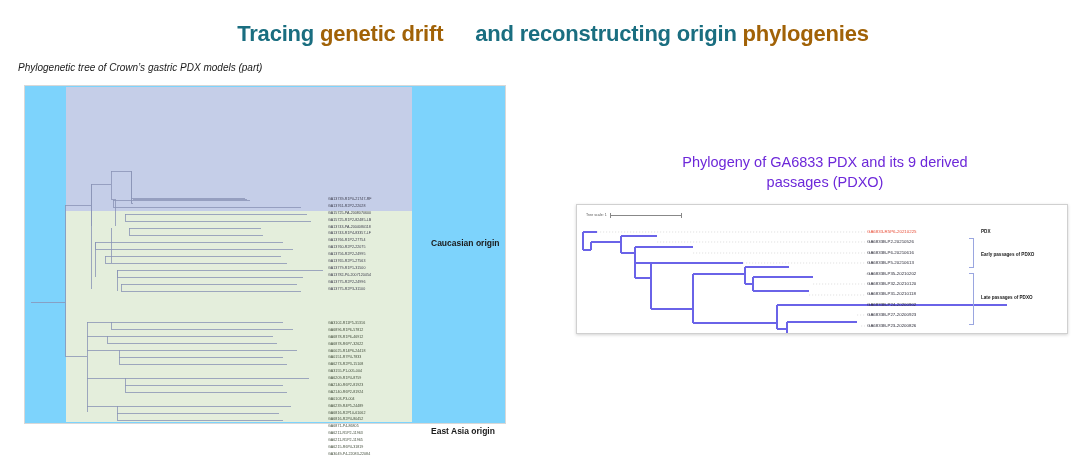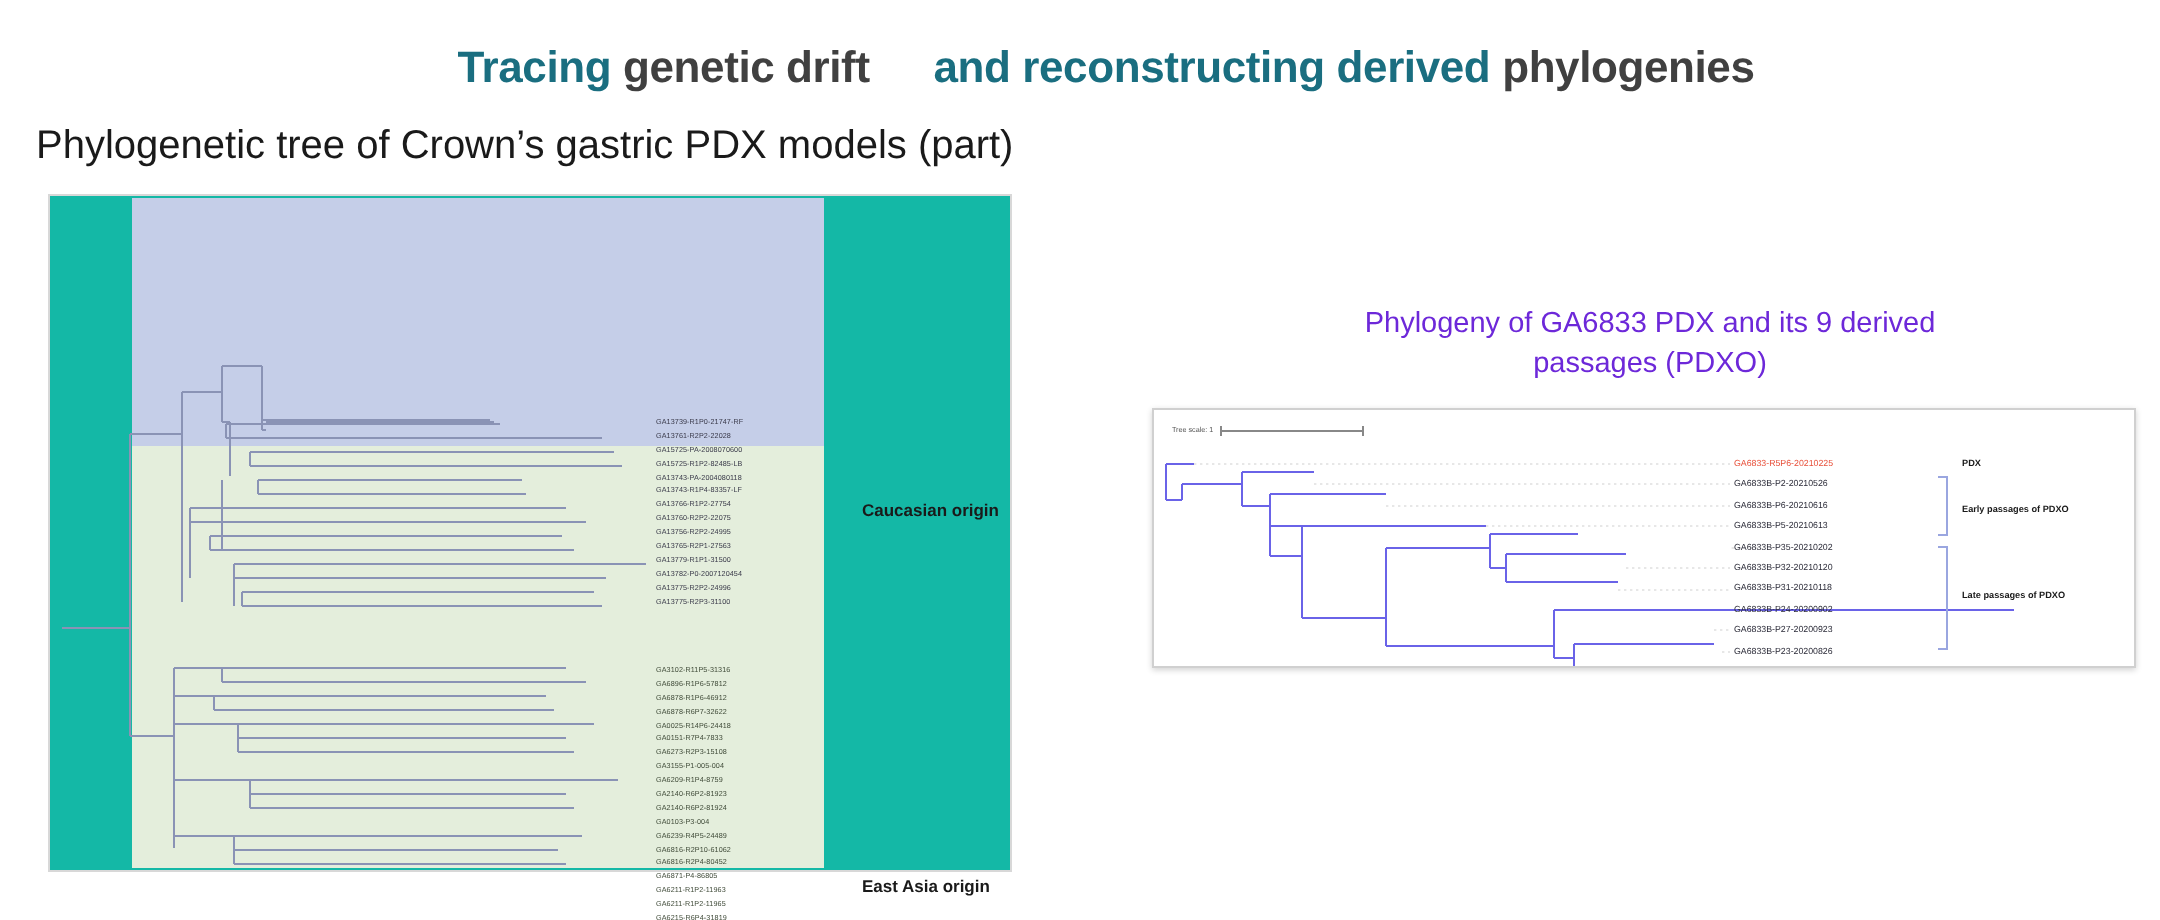--- a/index.html
+++ b/index.html
@@ -21,42 +21,43 @@
     left: 0;
     top: 6px;
     width: 1080px;
     text-align: center;
     font-size: 22px;
     font-weight: bold;
     letter-spacing: -0.2px;
     white-space: nowrap;
   }
   .t-teal   { color: #1a6e80; margin-left: 26px; }
-  .t-orange { color: #404040; }
+  .t-orange { color: #a16207; }
 
   
   #left-panel {
     position: absolute;
     left: 14px;
     top: 62px;
     width: 500px;
     height: 390px;
   }
   #left-caption {
-    font-size: 20px;
+    font-size: 10px;
     color: #1a1a1a;
     margin: 0 0 12px 4px;
     white-space: nowrap;
+    font-style: italic;
   }
   #left-tree-figure {
     position: relative;
     left: 10px;
     width: 480px;
     height: 337px;
-    background: #14b8a6;
+    background: #7dd3fc;
     border: 1px solid #d8d8d8;
   }
   .clade-band {
     position: absolute;
     left: 41px;
     width: 346px;
   }
   #band-caucasian {
     top: 1px;
     height: 124px;
@@ -192,21 +193,21 @@
   }
   #bracket-early { top: 33px;  height: 28px; }
   #bracket-late  { top: 68px;  height: 50px; }
 
   svg { display: block; }
 </style>
 </head>
 <body>
 
 <h1 id="slide-title">
-  <span class="t-teal">Tracing </span><span class="t-orange">genetic drift</span><span class="t-teal"> and reconstructing derived </span><span class="t-orange">phylogenies</span>
+  <span class="t-teal">Tracing </span><span class="t-orange">genetic drift</span><span class="t-teal"> and reconstructing origin </span><span class="t-orange">phylogenies</span>
 </h1>
 
 <section id="left-panel">
 
   <div id="left-caption">Phylogenetic tree of Crown’s gastric PDX models (part)</div>
 
   <div id="left-tree-figure">
 
     <div class="clade-band" id="band-caucasian"></div>
     <div class="clade-band" id="band-eastasia"></div>

